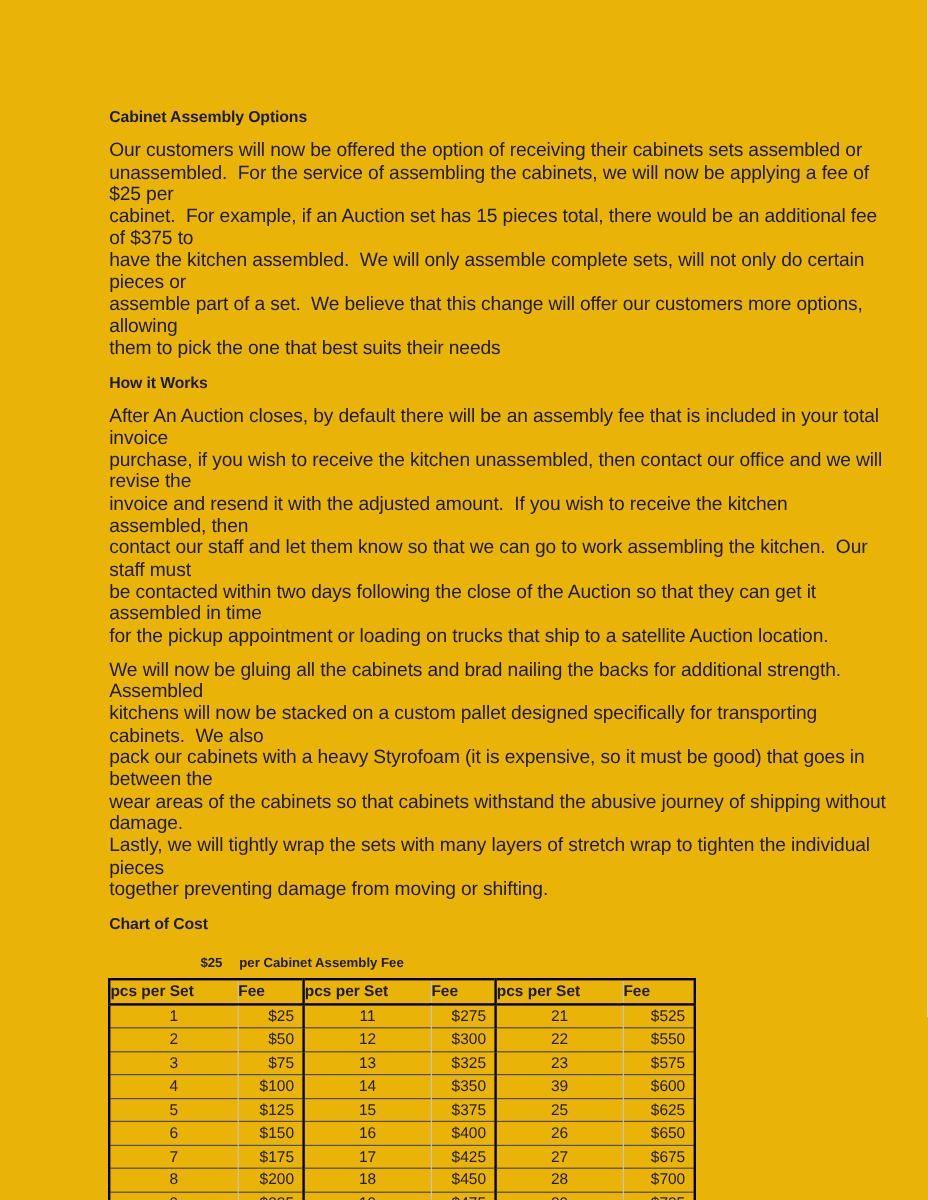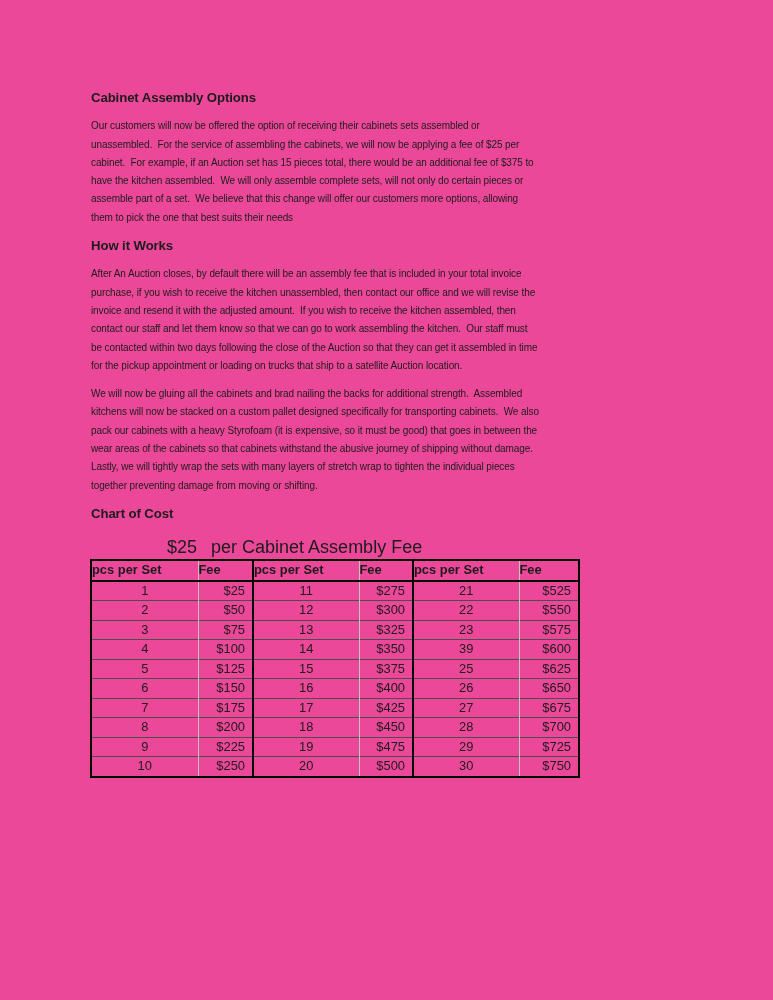--- a/index.html
+++ b/index.html
@@ -1,47 +1,47 @@
 <!DOCTYPE html>
 <html><head>
 <meta charset="utf-8">
 <style>
   html, body { margin: 0; padding: 0; background: #ffffff; }
   .page {
     position: relative;
     width: 773px;
     height: 1000px;
-    background: #ec4899;
+    background: #eab308;
     font-family: "Liberation Sans", sans-serif;
     color: #1c1c1c;
     overflow: hidden;
   }
   .content {
     position: absolute;
     left: 91px;
     top: 89px;
     width: 650px;
   }
   .doc-heading {
     font-size: 13.2px;
     font-weight: 700;
     line-height: 18.3px;
     margin: 0 0 10px 0;
     letter-spacing: -0.1px;
   }
   .doc-para {
-    font-size: 10px;
+    font-size: 16px;
     line-height: 18.3px;
     margin: 0 0 10px 0;
     white-space: pre-wrap;
     letter-spacing: -0.1px;
   }
   .table-title {
-    font-size: 18px;
-    font-weight: 400;
+    font-size: 11px;
+    font-weight: 700;
     line-height: 17px;
     margin: 16px 0 3px 0;
     padding-left: 76px;
   }
   .title-amount { display: inline-block; margin-right: 14px; }
   table.fee-table {
     border-collapse: collapse;
     table-layout: fixed;
     width: 488px;
     border: 2px solid #000000;

